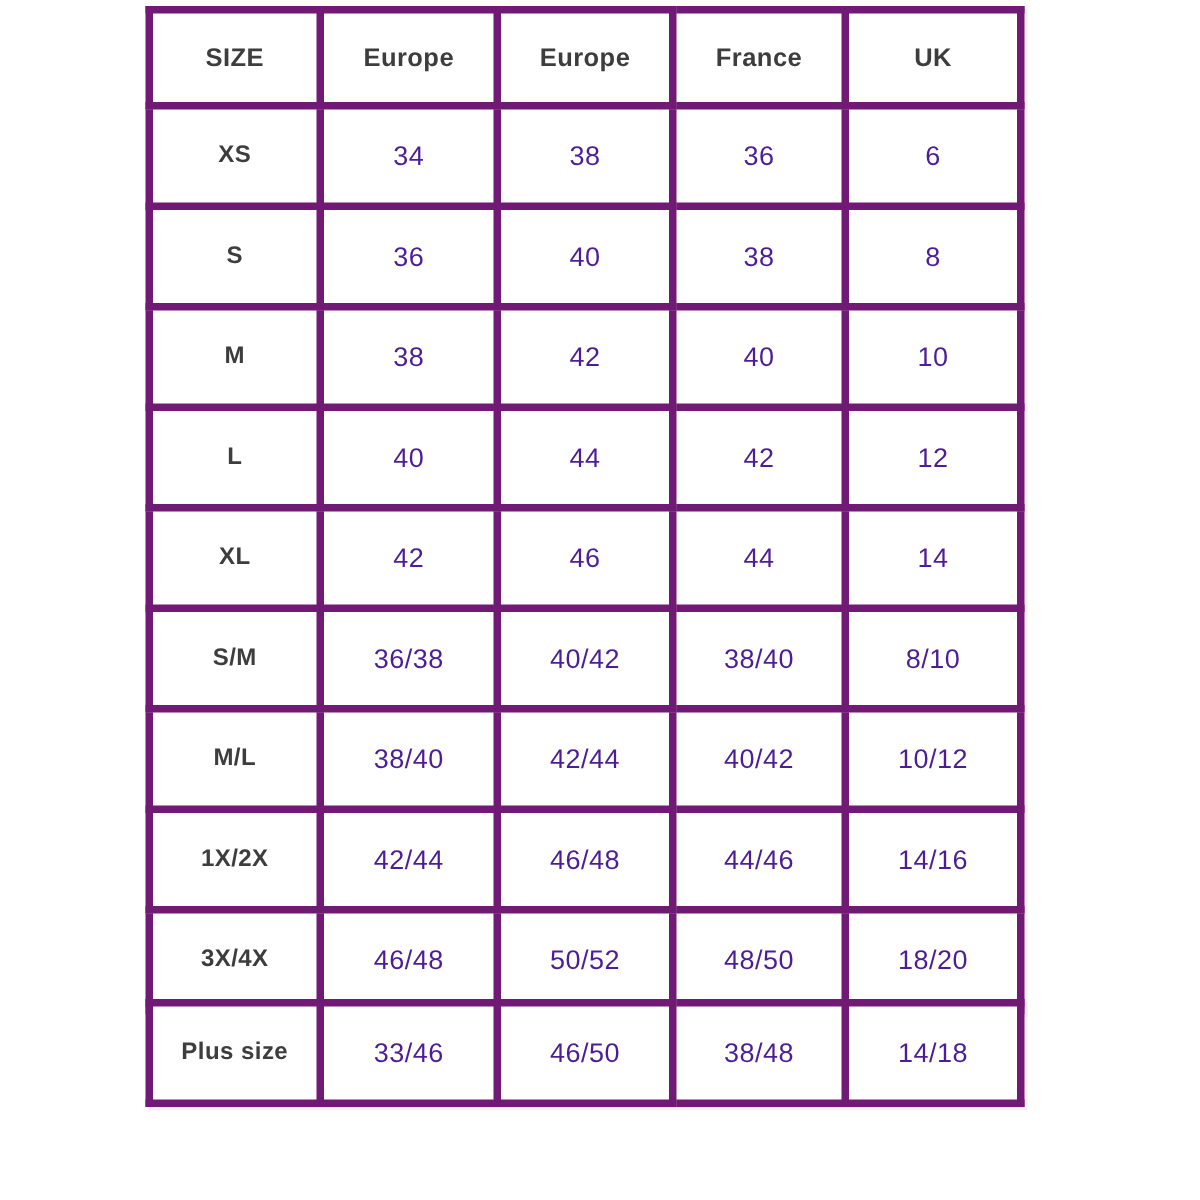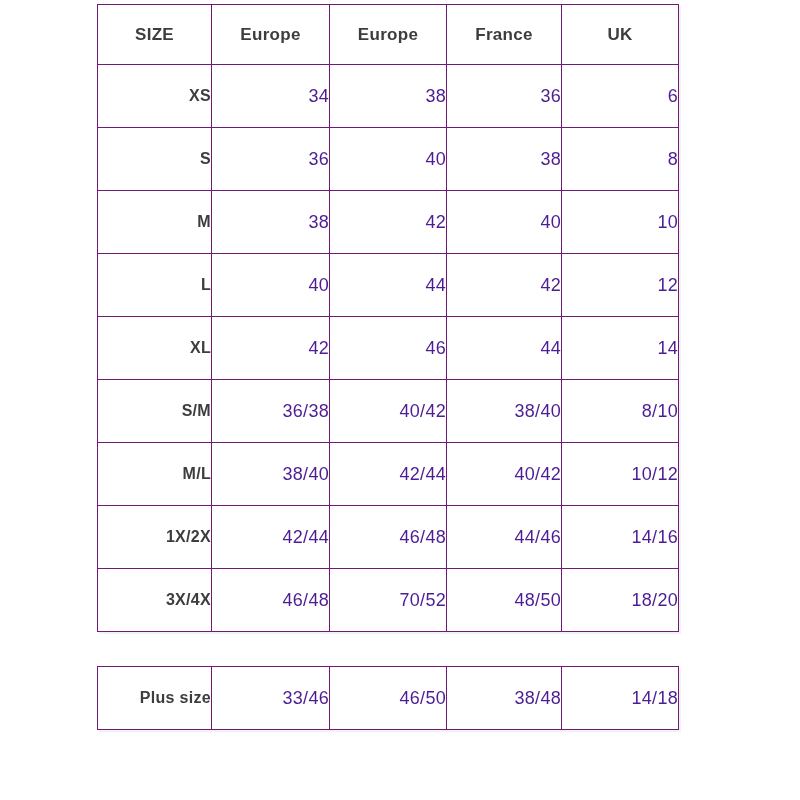--- a/index.html
+++ b/index.html
@@ -19,33 +19,33 @@
     position: absolute;
     left: 97px;
     border-collapse: collapse;
     background: #ffffff;
     table-layout: fixed;
     box-shadow: 2px 2px 0 rgba(0,0,0,0.05);
   }
   table.main-table   { top: 4px; }
   table.special-table { top: 666px; }
   .size-table th, .size-table td {
-    border: 1px solid #701a75;
+    border: 5px solid #701a75;
     text-align: center;
     vertical-align: middle;
     padding: 0;
     letter-spacing: 0.3px;
   }
   .size-table th {
     height: 59px;
     font-size: 17px;
     font-weight: bold;
     color: #3d3d3d;
   }
-  .size-table td { height: 62px; text-align: right; }
+  .size-table td { height: 62px; }
   .size-table td.lbl {
     font-weight: bold;
     font-size: 16px;
     color: #3d3d3d;
   }
   .size-table td.val {
     font-weight: normal;
     font-size: 18px;
     color: #4c1d95;
   }
@@ -130,21 +130,21 @@
       <tr>
         <td class="lbl">1X/2X</td>
         <td class="val">42/44</td>
         <td class="val">46/48</td>
         <td class="val">44/46</td>
         <td class="val">14/16</td>
       </tr>
       <tr>
         <td class="lbl">3X/4X</td>
         <td class="val">46/48</td>
-        <td class="val">70/52</td>
+        <td class="val">50/52</td>
         <td class="val">48/50</td>
         <td class="val">18/20</td>
       </tr>
     </tbody>
   </table>
 
   <table class="size-table special-table">
     <colgroup>
       <col class="c1">
         <col class="c2">

